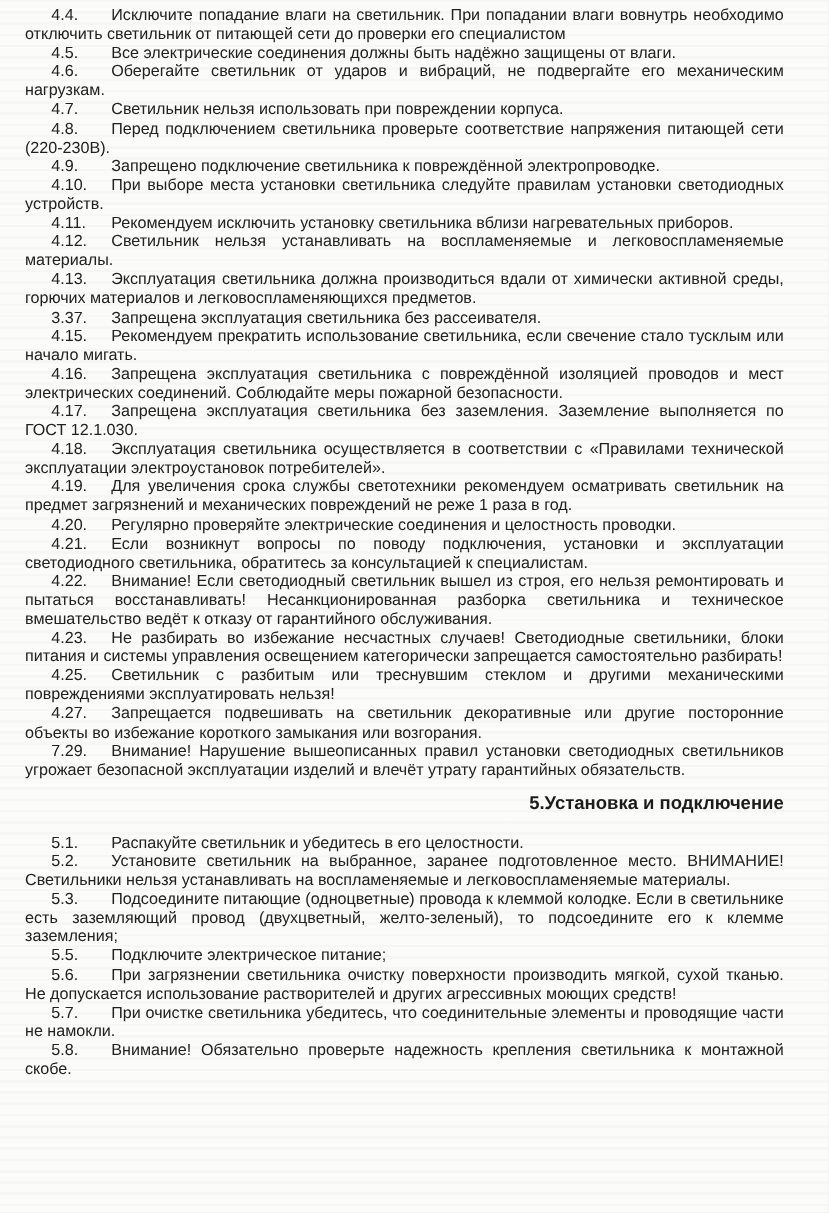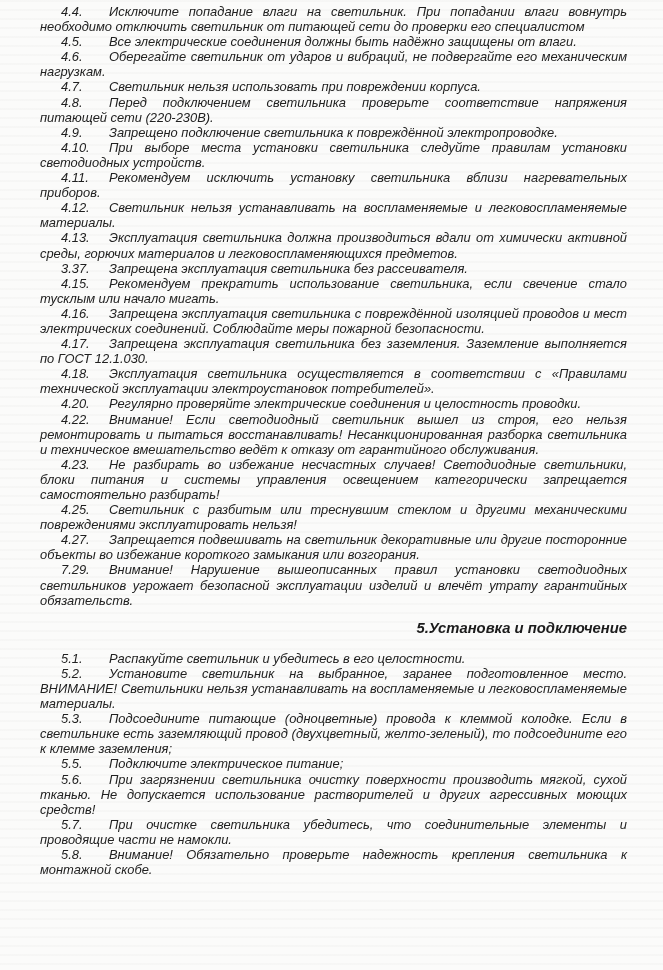--- a/index.html
+++ b/index.html
@@ -6,31 +6,30 @@
     margin: 0;
     padding: 0;
     background: #e9e9e9;
   }
   .page {
     position: relative;
     width: 663px;
     height: 970px;
     margin: 0 auto;
     box-sizing: border-box;
-    padding: 4px 36px 0 40px;
+    padding: 4px 36px 0 20px;
     background-color: #fbfbfa;
     background-image: repeating-linear-gradient(180deg,
       rgba(120,120,115,0.035) 0px, rgba(120,120,115,0.035) 2px,
       rgba(255,255,255,0) 2px, rgba(255,255,255,0) 9px);
     font-family: "Liberation Sans", sans-serif;
     font-size: 12.9px;
     line-height: 15.1px;
     color: #212121;
     overflow: hidden;
-    font-style: italic;
   }
   .list { display: block; }
   .item {
     margin: 0;
     text-align: justify;
     text-indent: 21px;
   }
   .item .num {
     display: inline-block;
     width: 48px;
@@ -81,23 +80,25 @@
   <p class="item"><span class="num">3.37.</span><span class="txt">Запрещена эксплуатация светильника без рассеивателя.</span></p>
 
   <p class="item"><span class="num">4.15.</span><span class="txt">Рекомендуем прекратить использование светильника, если свечение стало тусклым или начало мигать.</span></p>
 
   <p class="item"><span class="num">4.16.</span><span class="txt">Запрещена эксплуатация светильника с повреждённой изоляцией проводов и мест электрических соединений. Соблюдайте меры пожарной безопасности.</span></p>
 
   <p class="item"><span class="num">4.17.</span><span class="txt">Запрещена эксплуатация светильника без заземления. Заземление выполняется по ГОСТ 12.1.030.</span></p>
 
   <p class="item"><span class="num">4.18.</span><span class="txt">Эксплуатация светильника осуществляется в соответствии с «Правилами технической эксплуатации электроустановок потребителей».</span></p>
 
+  <p class="item"><span class="num">4.19.</span><span class="txt">Для увеличения срока службы светотехники рекомендуем осматривать светильник на предмет загрязнений и механических повреждений не реже 1 раза в год.</span></p>
 
   <p class="item"><span class="num">4.20.</span><span class="txt">Регулярно проверяйте электрические соединения и целостность проводки.</span></p>
 
+  <p class="item"><span class="num">4.21.</span><span class="txt">Если возникнут вопросы по поводу подключения, установки и эксплуатации светодиодного светильника, обратитесь за консультацией к специалистам.</span></p>
 
   <p class="item"><span class="num">4.22.</span><span class="txt">Внимание! Если светодиодный светильник вышел из строя, его нельзя ремонтировать и пытаться восстанавливать! Несанкционированная разборка светильника и техническое вмешательство ведёт к отказу от гарантийного обслуживания.</span></p>
 
   <p class="item"><span class="num">4.23.</span><span class="txt">Не разбирать во избежание несчастных случаев! Светодиодные светильники, блоки питания и системы управления освещением категорически запрещается самостоятельно разбирать!</span></p>
 
 
   <p class="item"><span class="num">4.25.</span><span class="txt">Светильник с разбитым или треснувшим стеклом и другими механическими повреждениями эксплуатировать нельзя!</span></p>
 
 
   <p class="item"><span class="num">4.27.</span><span class="txt">Запрещается подвешивать на светильник декоративные или другие посторонние объекты во избежание короткого замыкания или возгорания.</span></p>

